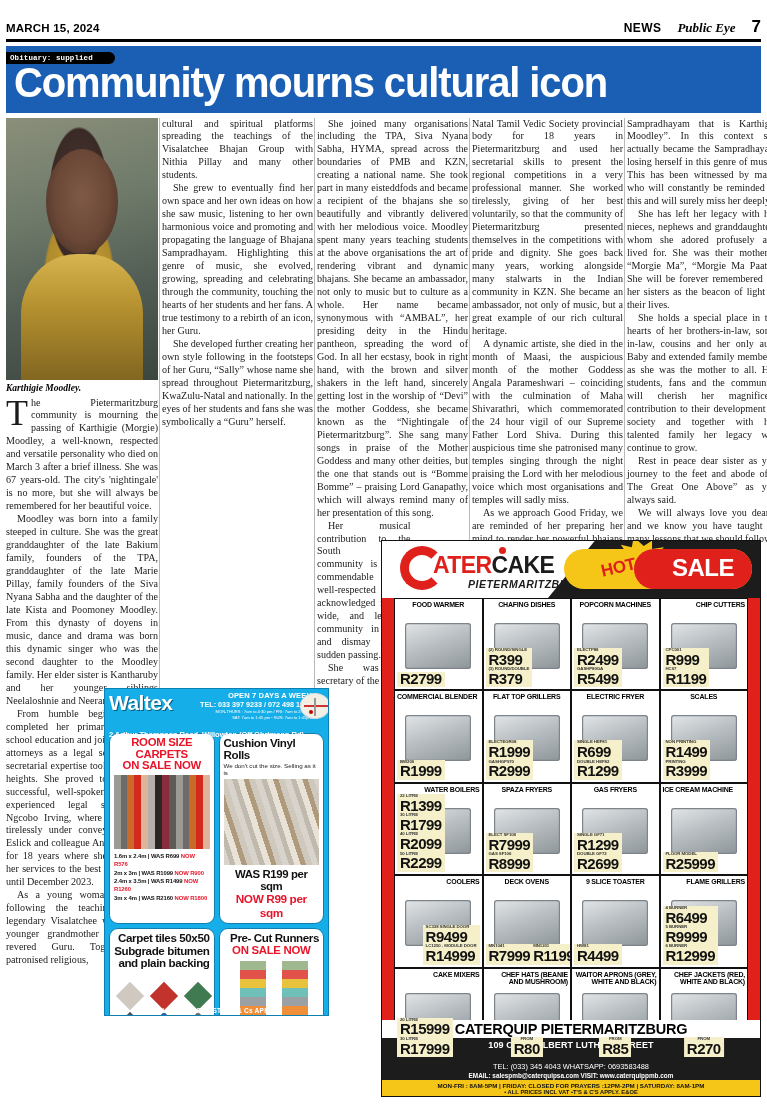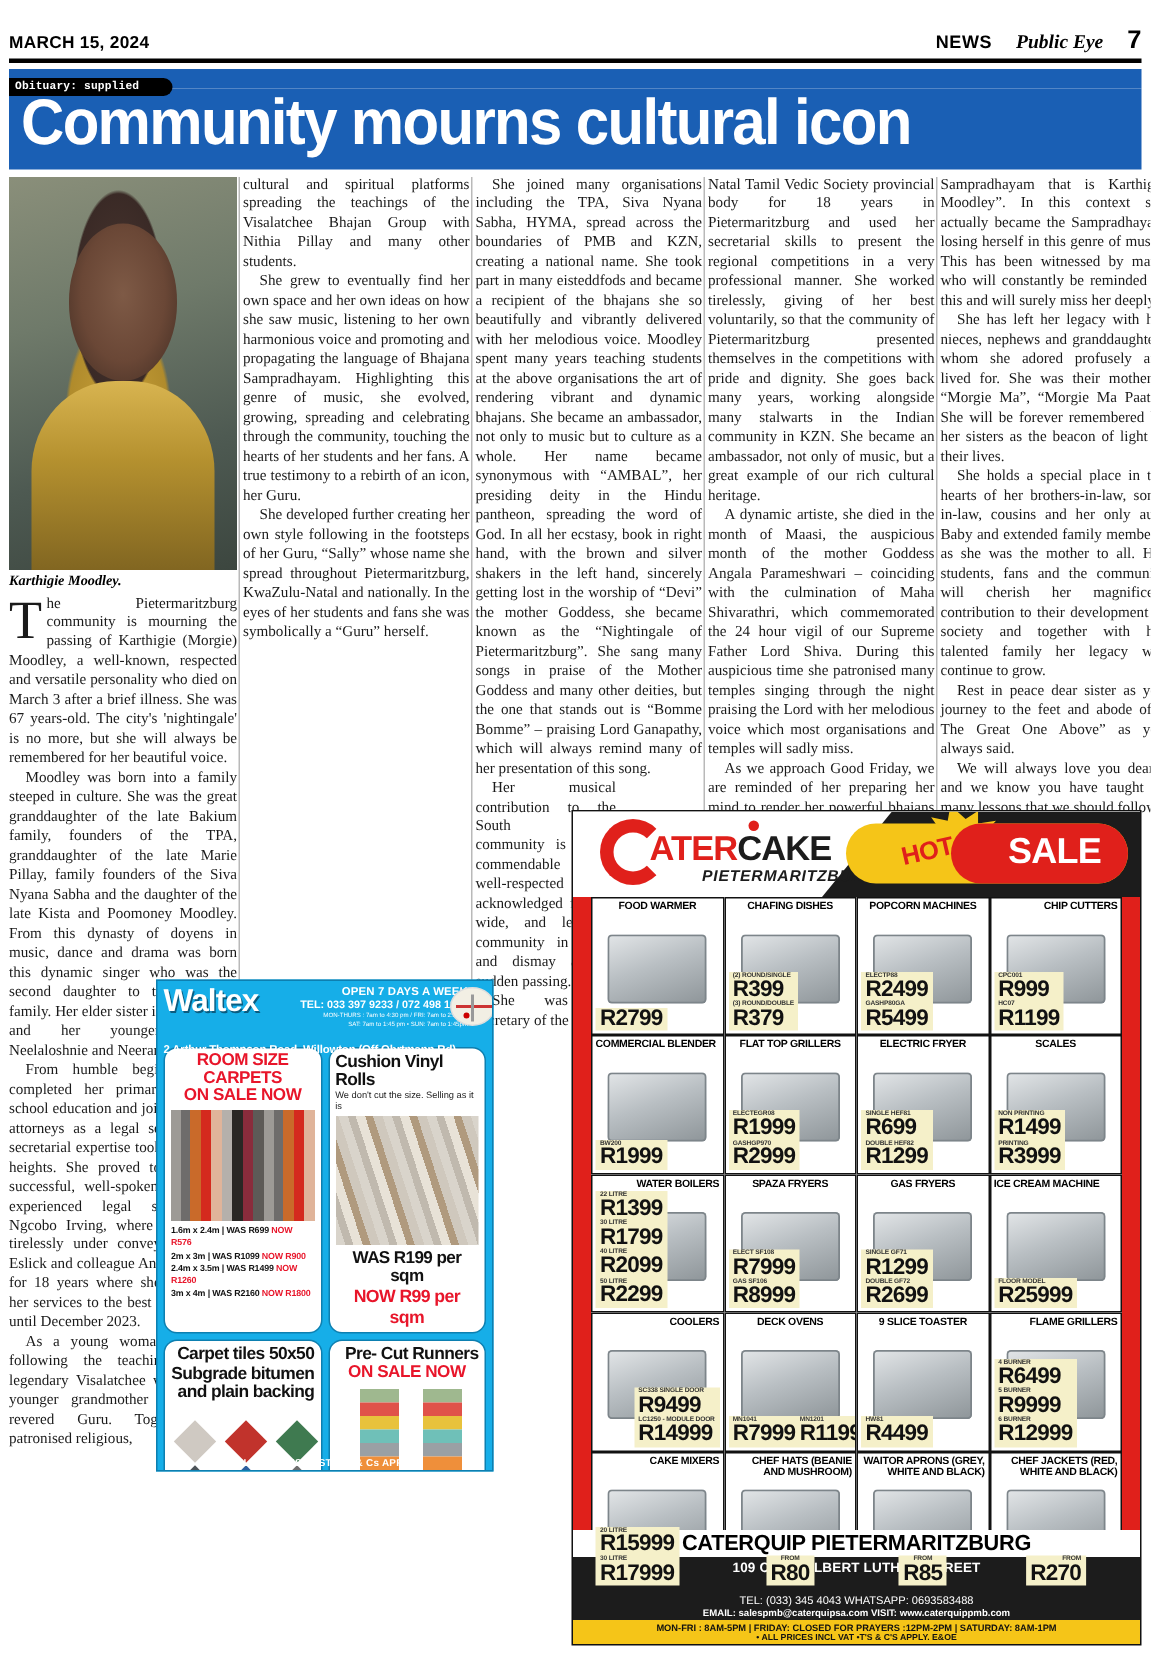--- a/index.html
+++ b/index.html
@@ -90,21 +90,21 @@
   .body-text p { text-indent: 11px; }
   .body-text p.noindent { text-indent: 0; }
   .dropcap-p { text-indent: 0 !important; }
   .dropcap-p:first-letter {
     float: left; font-size: 36px; line-height: 30px;
     padding: 1px 3px 0 0; font-family: "Liberation Serif", serif;
   }
 
   
   .waltex {
-    position: absolute; left: 104px; top: 653px; width: 225px; height: 328px;
+    position: absolute; left: 104px; top: 688px; width: 225px; height: 328px;
     background: #16aee8; border: 1.4px solid #0d7fb0;
     font-family: "Liberation Sans", sans-serif; overflow: hidden;
   }
   .wx-top { height: 44px; position: relative; padding: 3px 4px 0 4px; }
   .wx-logo {
     color: #fff; font-weight: bold; font-size: 21px; letter-spacing: -.6px;
     text-shadow: 1px 1px 0 #0a5c80; line-height: 22px;
   }
   .wx-addr { color: #fff; font-weight: bold; font-size: 7.6px; letter-spacing: -.1px; margin-top: 16px; }
   .wx-hours { position: absolute; right: 16px; top: 2px; width: 128px; text-align: right; color: #fff; }
@@ -629,21 +629,21 @@
           <div class="cq-label right">WAITOR APRONS (GREY, WHITE AND BLACK)</div>
           <div class="cq-prod"></div>
           <div class="cq-price-box" style="left:50%;transform:translateX(-50%);bottom:2px;text-align:center">
             <div class="cq-tiny">FROM</div>
             <div class="cq-big">R85</div>
           </div>
         </div>
       <div class="cq-cell">
           <div class="cq-label right">CHEF JACKETS (RED, WHITE AND BLACK)</div>
           <div class="cq-prod"></div>
-          <div class="cq-price-box" style="left:50%;transform:translateX(-50%);bottom:2px;text-align:right">
+          <div class="cq-price-box" style="left:50%;transform:translateX(-50%);bottom:2px;text-align:center">
             <div class="cq-tiny">FROM</div>
             <div class="cq-big">R270</div>
           </div>
         </div>
     </div>
 
     <div class="cq-saleband">
       
     </div>
   </div>

